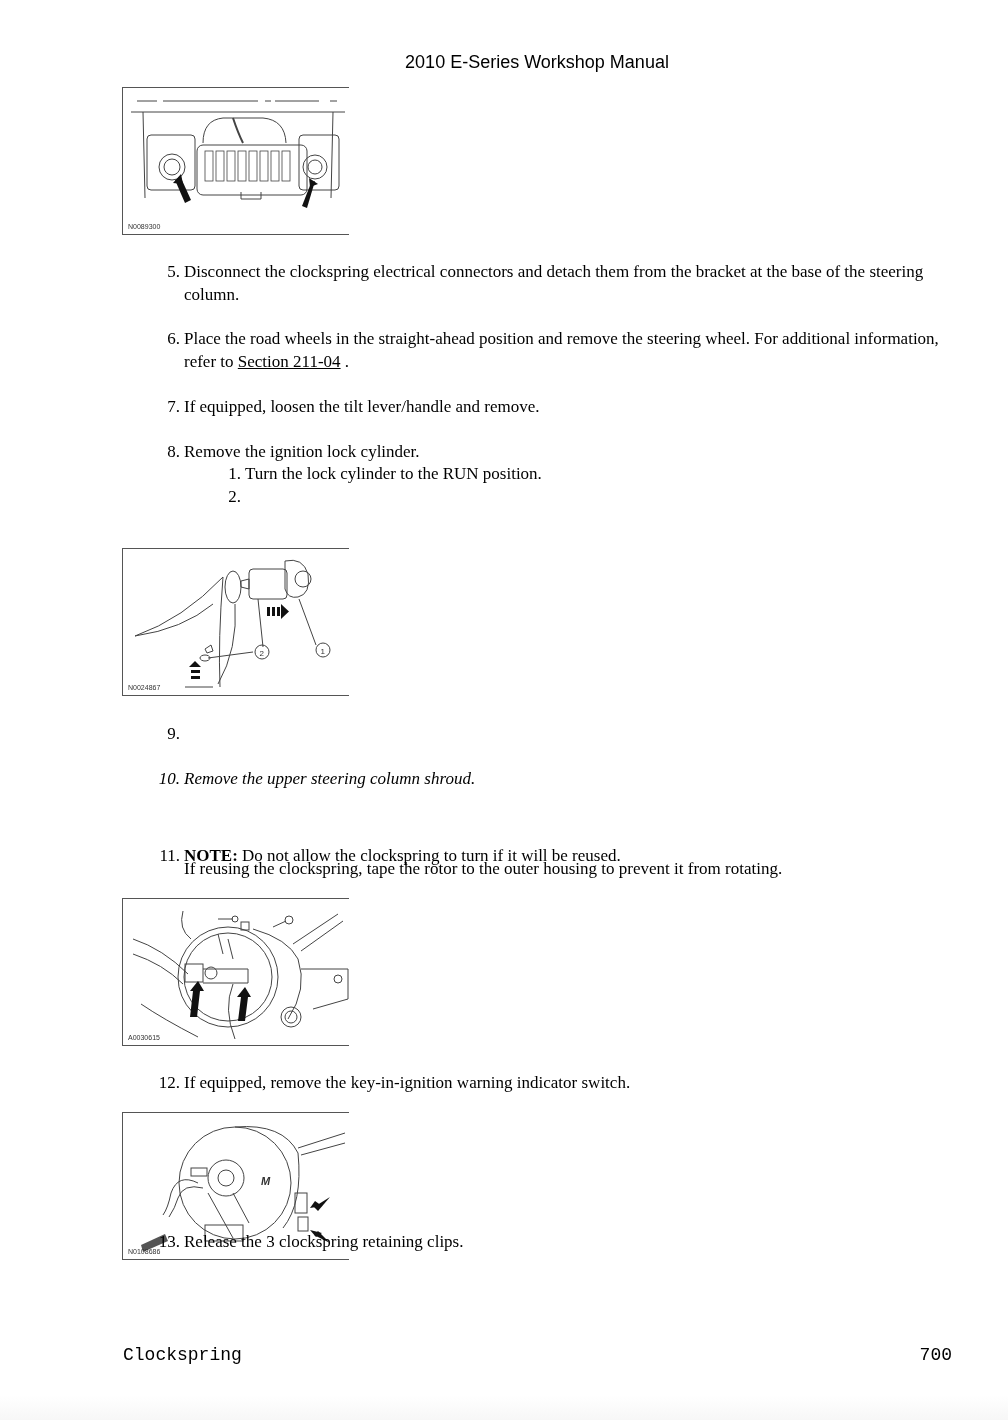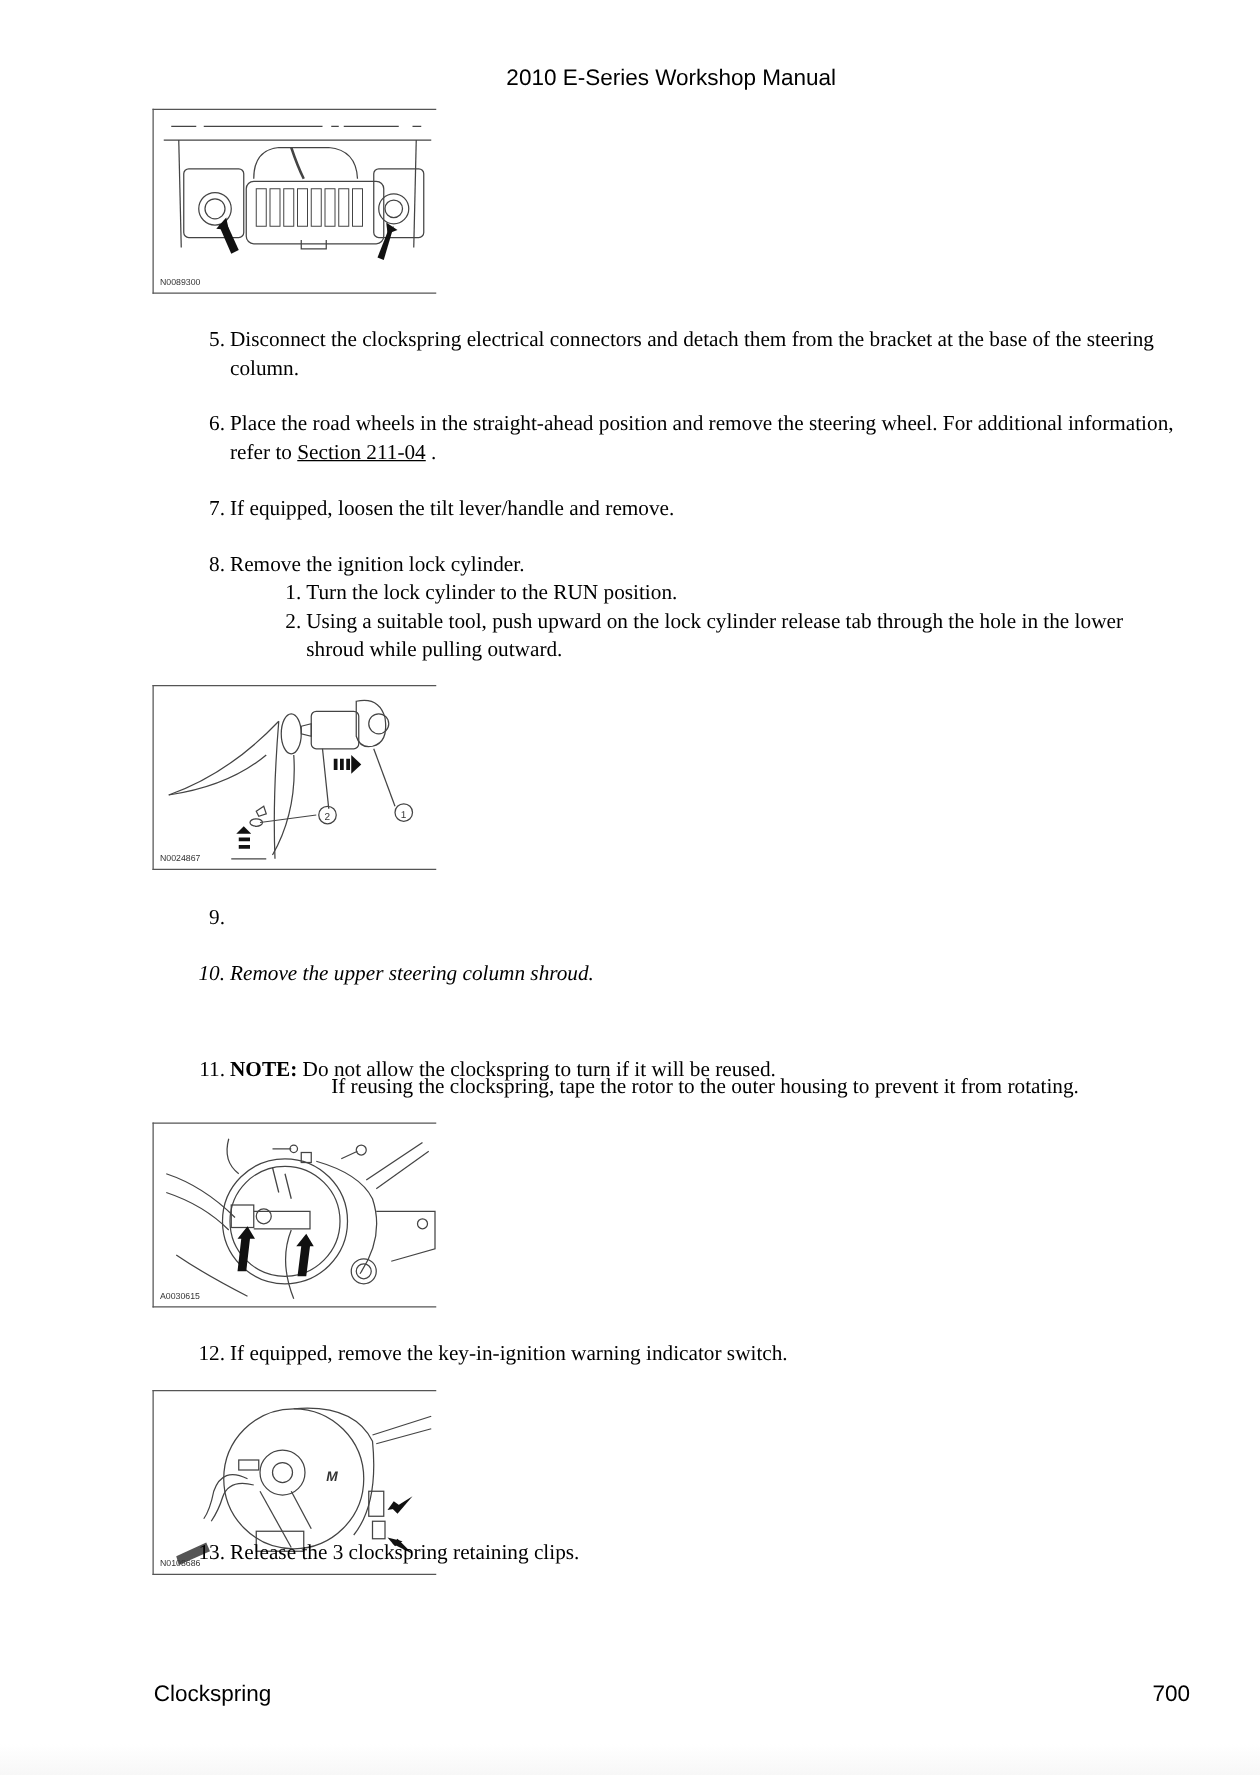--- a/index.html
+++ b/index.html
@@ -22,21 +22,21 @@
     position: absolute; left: 5px; bottom: 4px;
     font-family: "Liberation Sans", sans-serif; font-size: 7px; color: #333;
   }
   .step {
     position: absolute; font-family: "Liberation Serif", serif; font-size: 17px; line-height: 23px;
   }
   .step .num { position: absolute; text-align: right; width: 30px; left: -34px; }
   .sub .num { width: 20px; left: -24px; }
   .link { text-decoration: underline; text-align: right; }
   .footer {
-    position: absolute; top: 1345px; font-family: Liberation Sans, sans-serif; font-size: 18px;
+    position: absolute; top: 1345px; font-family: Liberation Mono, monospace; font-size: 18px;
   }
 </style>
 </head>
 <body>
 
 <div class="header">2010 E-Series Workshop Manual</div>
 
 <div class="fig" style="top:87px;">
   <svg width="227" height="148">
     <g stroke="#444" fill="none" stroke-width="1">
@@ -95,21 +95,20 @@
 <div class="step" style="top:440px; left:184px; width:760px;">
   <span class="num">8.</span>
   <span>Remove the ignition lock cylinder.</span>
 </div>
 <div class="step sub" style="top:462px; left:245px; width:700px;">
   <span class="num">1.</span>
   <span>Turn the lock cylinder to the RUN position.</span>
 </div>
 <div class="step sub" style="top:485px; left:245px; width:690px;">
   <span class="num">2.</span>
-  <span>Using a suitable tool, push upward on the lock cylinder release tab through the hole in the lower shroud while pulling outward.</span>
 </div>
 
 <div class="fig" style="top:548px;">
   <svg width="227" height="148">
     <g stroke="#444" fill="none" stroke-width="1">
       <path d="M12 87 Q60 70 100 28"></path>
       <path d="M12 87 Q60 80 90 55"></path>
       <ellipse cx="110" cy="38" rx="8" ry="16"></ellipse>
       <path d="M100 28 Q95 90 97 138"></path>
       <path d="M112 55 Q115 100 95 135"></path>
@@ -147,21 +146,21 @@
 
 <div class="step" style="top:767px; left:184px; width:760px;font-style:italic;">
   <span class="num">10.</span>
   <span>Remove the upper steering column shroud.</span>
 </div>
 
 <div class="step" style="top:844px; left:184px; width:760px;">
   <span class="num">11.</span>
   <b>NOTE:</b><span> Do not allow the clockspring to turn if it will be reused.</span>
 </div>
-<div class="step" style="top:857px; left:184px; width:760px;text-align:center;">
+<div class="step" style="top:857px; left:184px; width:760px;">
   <span>If reusing the clockspring, tape the rotor to the outer housing to prevent it from rotating.</span>
 </div>
 
 <div class="fig" style="top:898px;">
   <svg width="227" height="148">
     <g stroke="#444" fill="none" stroke-width="1">
       <path d="M60 12 Q55 30 68 40"></path>
       <path d="M10 40 Q40 50 65 75"></path>
         <path d="M10 55 Q40 65 60 85"></path>
       <path d="M18 105 Q40 120 75 138"></path>

